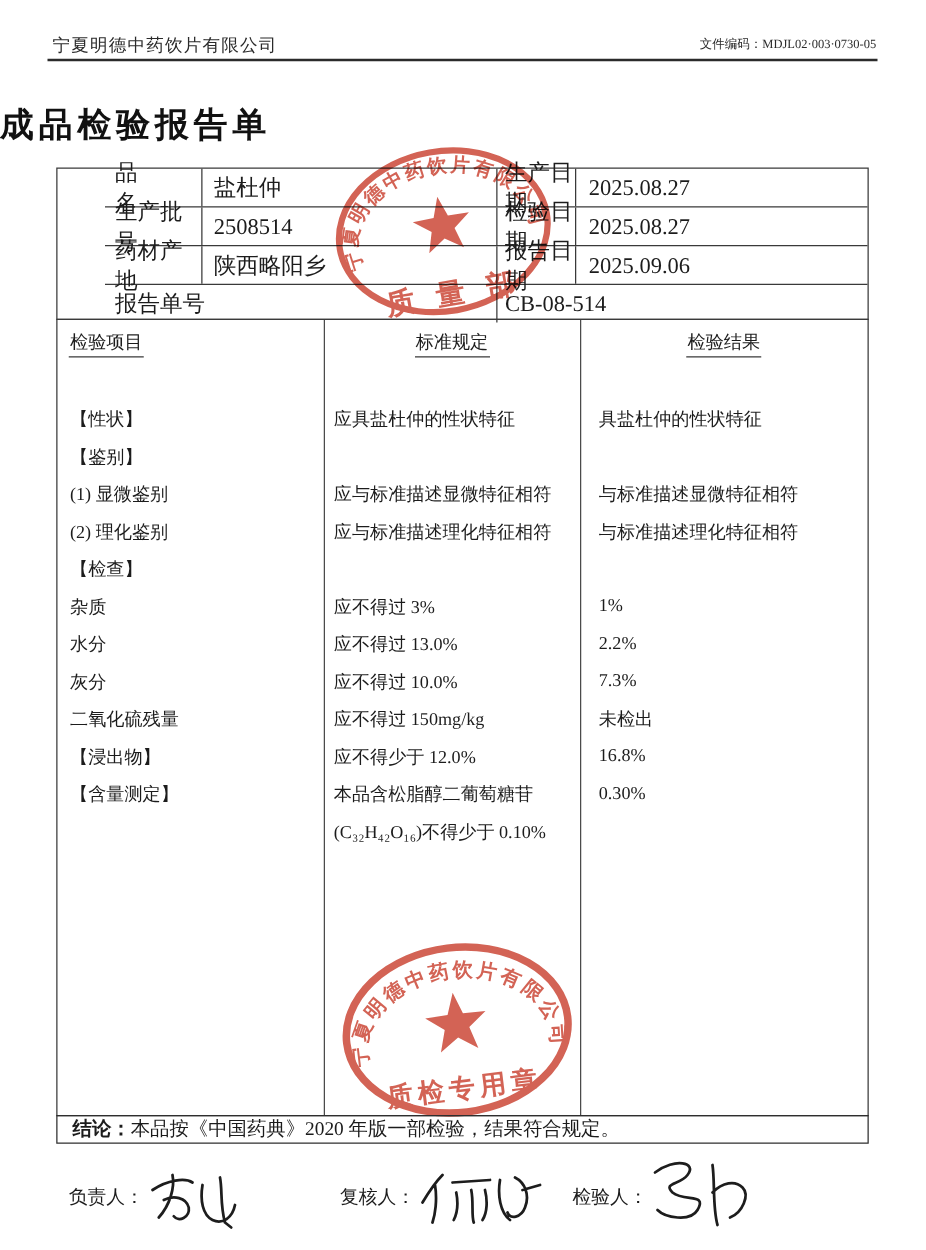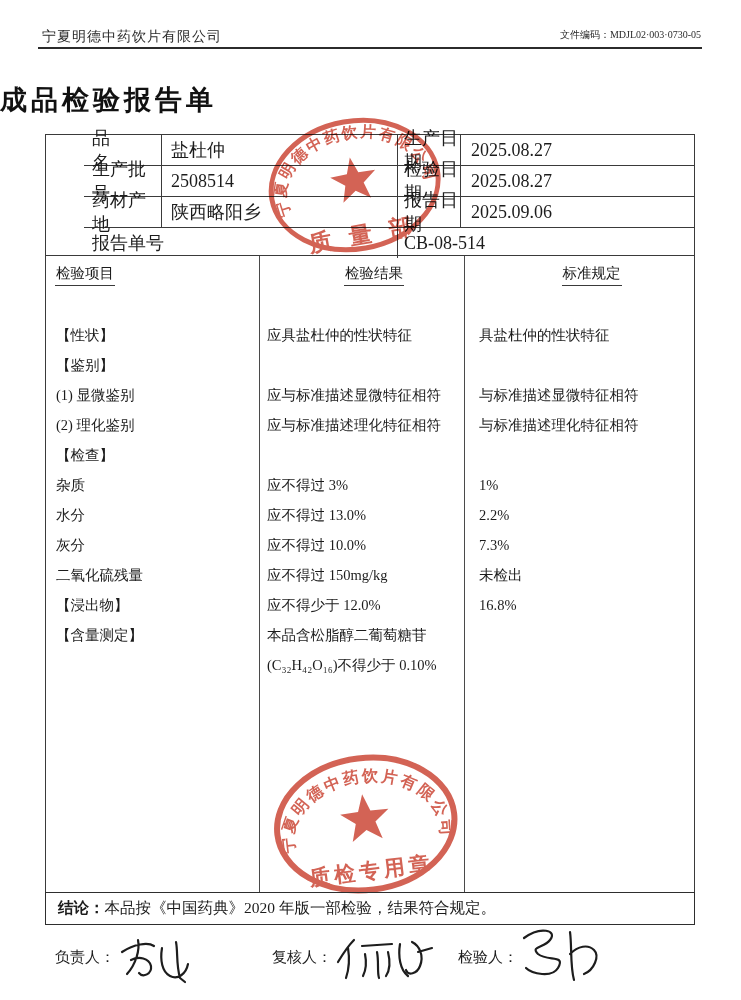--- a/index.html
+++ b/index.html
@@ -39,22 +39,22 @@
   .mh2{width:205px;text-align:center;}
   .mh3{width:230px;text-align:center;}
   .u{display:inline-block;border-bottom:1px solid #3a3a3a;padding:0 1px 2px 1px;}
   .mt-rows{position:absolute;top:64px;left:0;width:100%;}
   .mrow{display:flex;height:30px;align-items:center;}
   .mc{box-sizing:border-box;}
   .mc1{width:213px;padding-left:10px;}
   .mc2{width:205px;padding-left:8px;}
   .mc3{width:230px;padding-left:15px;}
   
-  .conclusion{position:absolute;left:45px;top:892px;width:650px;height:33px;
-              border:1.5px solid #2e2e2e;box-sizing:border-box;display:flex;align-items:center;
+  .conclusion{position:absolute;left:45px;top:892px;width:650px;height:23px;
+              border:1.5px solid #2e2e2e;box-sizing:border-box;display:flex;
               font-size:15.5px;}
   .conclusion .lab{font-weight:bold;padding-left:12px;}
   
   .signs{position:absolute;left:0;top:930px;width:741px;height:70px;font-size:15px;}
   .sign-label{position:absolute;top:18px;}
   .sig-svg{position:absolute;}
   .sig-svg path{fill:none;stroke:#1d1d1d;stroke-width:2.2;stroke-linecap:round;stroke-linejoin:round;}
   
   .stamp{position:absolute;mix-blend-mode:multiply;opacity:.82;}
   .stamp text{font-family:"Liberation Serif","DejaVu Serif",serif;font-weight:bold;}
@@ -93,22 +93,22 @@
       <div class="ic ic-wide">报告单号</div>
       <div class="ic ic-rest">CB-08-514</div>
     </div>
   </div>
 
   <div class="main-table">
     <div class="vline v1"></div>
     <div class="vline v2"></div>
     <div class="mt-head">
       <div class="mh mh1"><span class="u">检验项目</span></div>
+      <div class="mh mh2"><span class="u">标准规定</span></div>
       <div class="mh mh3"><span class="u">检验结果</span></div>
-      <div class="mh mh2"><span class="u">标准规定</span></div>
     </div>
     <div class="mt-rows">
       <div class="mrow">
         <div class="mc mc1">【性状】</div>
         <div class="mc mc2">应具盐杜仲的性状特征</div>
         <div class="mc mc3">具盐杜仲的性状特征</div>
       </div>
       <div class="mrow">
         <div class="mc mc1">【鉴别】</div>
         <div class="mc mc2"></div>
@@ -150,20 +150,21 @@
         <div class="mc mc3">未检出</div>
       </div>
       <div class="mrow">
         <div class="mc mc1">【浸出物】</div>
         <div class="mc mc2">应不得少于 12.0%</div>
         <div class="mc mc3">16.8%</div>
       </div>
       <div class="mrow">
         <div class="mc mc1">【含量测定】</div>
         <div class="mc mc2">本品含松脂醇二葡萄糖苷</div>
+        <div class="mc mc3">0.30%</div>
       </div>
       <div class="mrow">
         <div class="mc mc1"></div>
         <div class="mc mc2">(C₃₂H₄₂O₁₆)不得少于 0.10%</div>
         <div class="mc mc3"></div>
       </div>
     </div>
   </div>
 
   <svg class="stamp" style="left:262px;top:112px;" width="186" height="150" viewBox="0 0 186 150">

